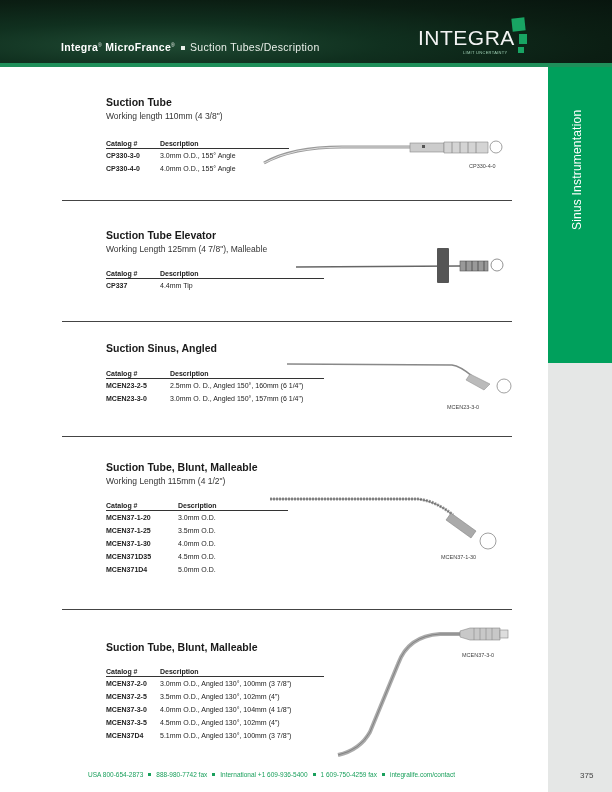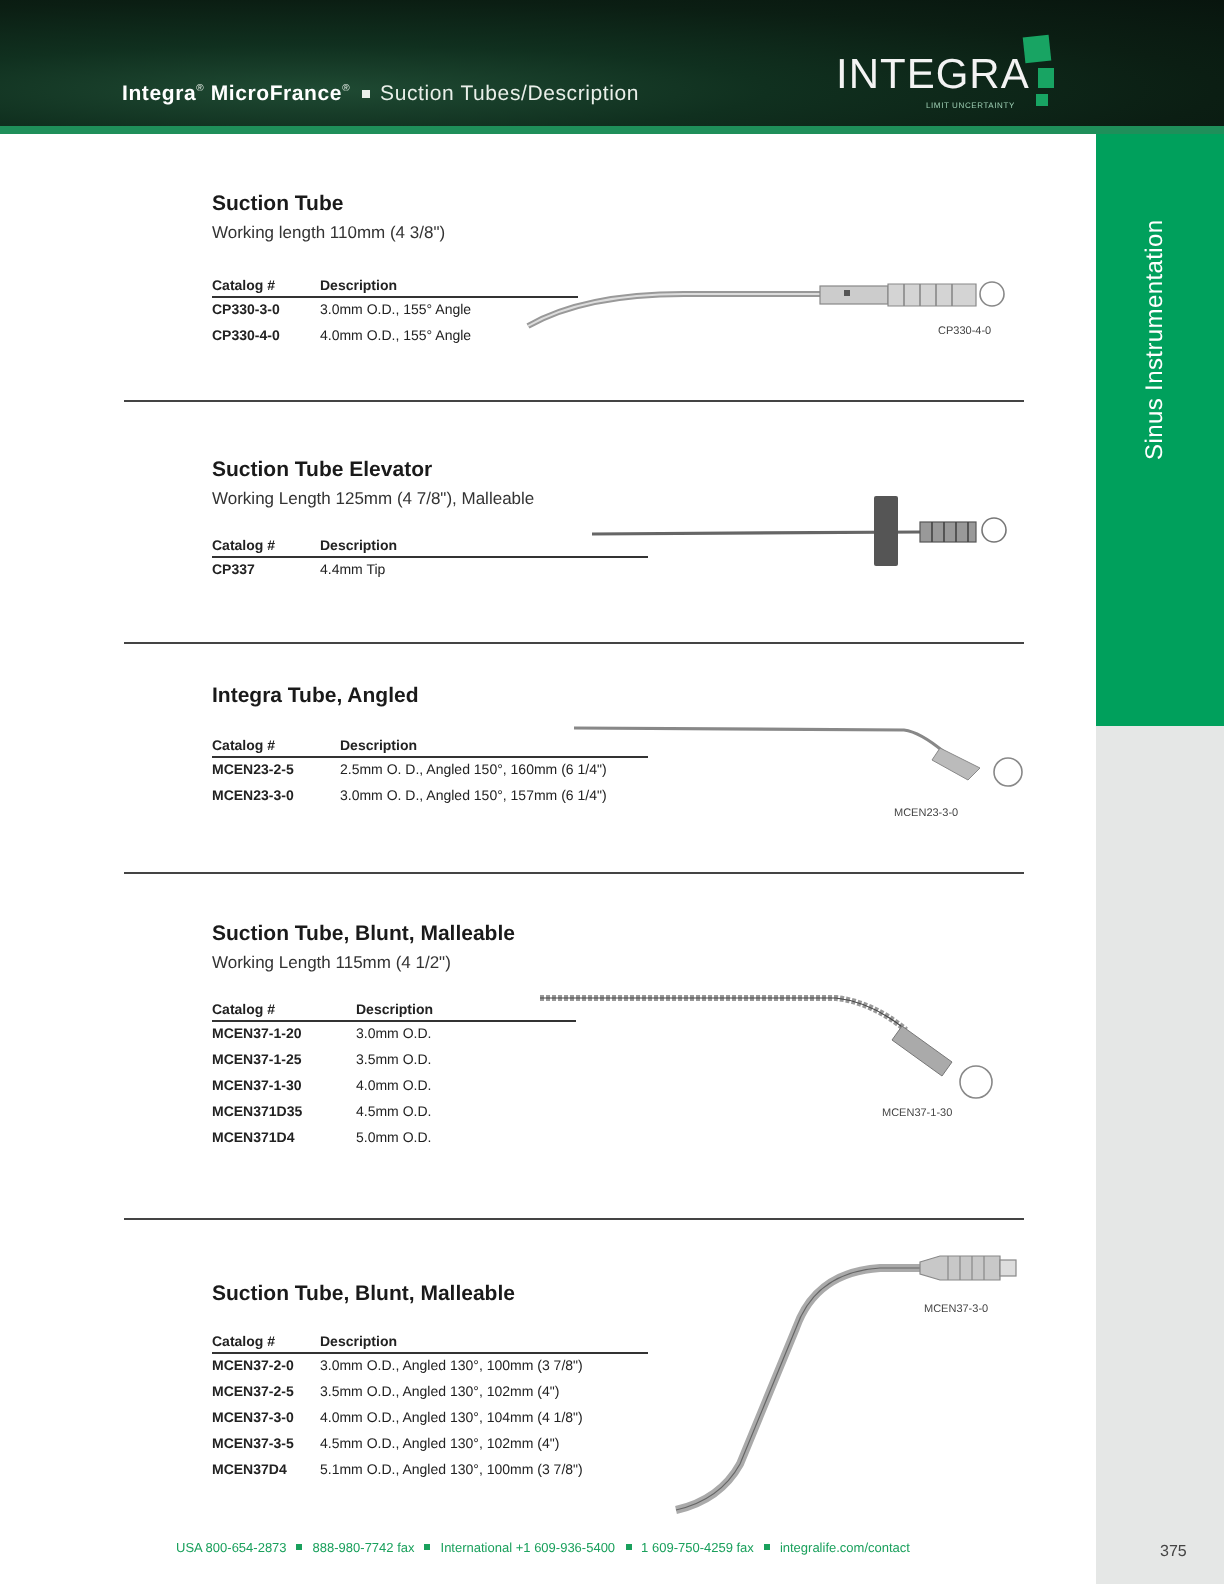--- a/index.html
+++ b/index.html
@@ -119,21 +119,21 @@
 <svg class="instrument" style="left:292px; top:244px;" width="230" height="45">
   <line x1="4" y1="23" x2="168" y2="22" stroke="#666" stroke-width="1.6"></line>
   <rect x="145" y="4" width="12" height="35" rx="1" fill="#555"></rect>
   <rect x="168" y="17" width="28" height="10" fill="#999" stroke="#555" stroke-width="0.6"></rect>
   <path d="M174,17 v10 M180,17 v10 M186,17 v10 M192,17 v10" stroke="#444" stroke-width="0.8"></path>
   <circle cx="205" cy="21" r="6" fill="none" stroke="#777" stroke-width="0.8"></circle>
 </svg>
 <div class="divider" style="top:321px;"></div>
 
 <div class="section" style="top:342px;">
-  <div class="sec-title">Integra Tube, Angled</div>
+  <div class="sec-title">Suction Sinus, Angled</div>
   <table class="tbl" style="top:28px; width:218px;">
     <thead>
         <tr>
       <th style="width:64px">Catalog #</th>
       <th>Description</th>
     </tr>
       </thead>
     <tbody>
       <tr>
           <td class="cat">MCEN23-2-5</td>

